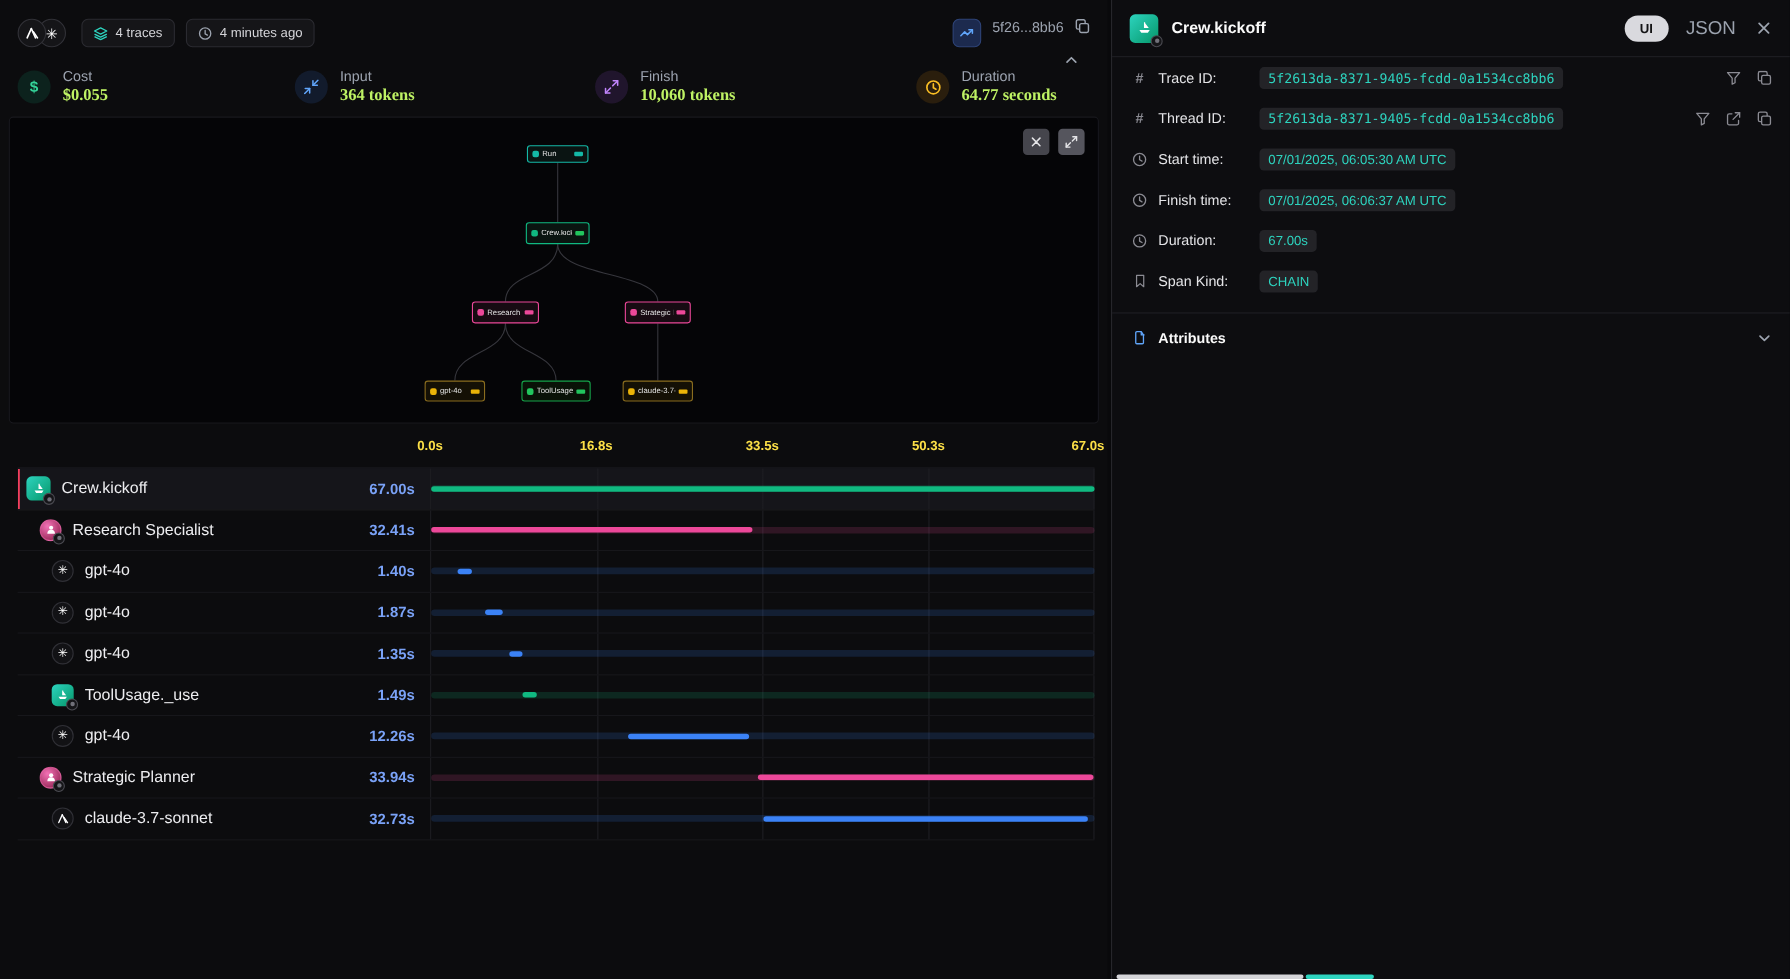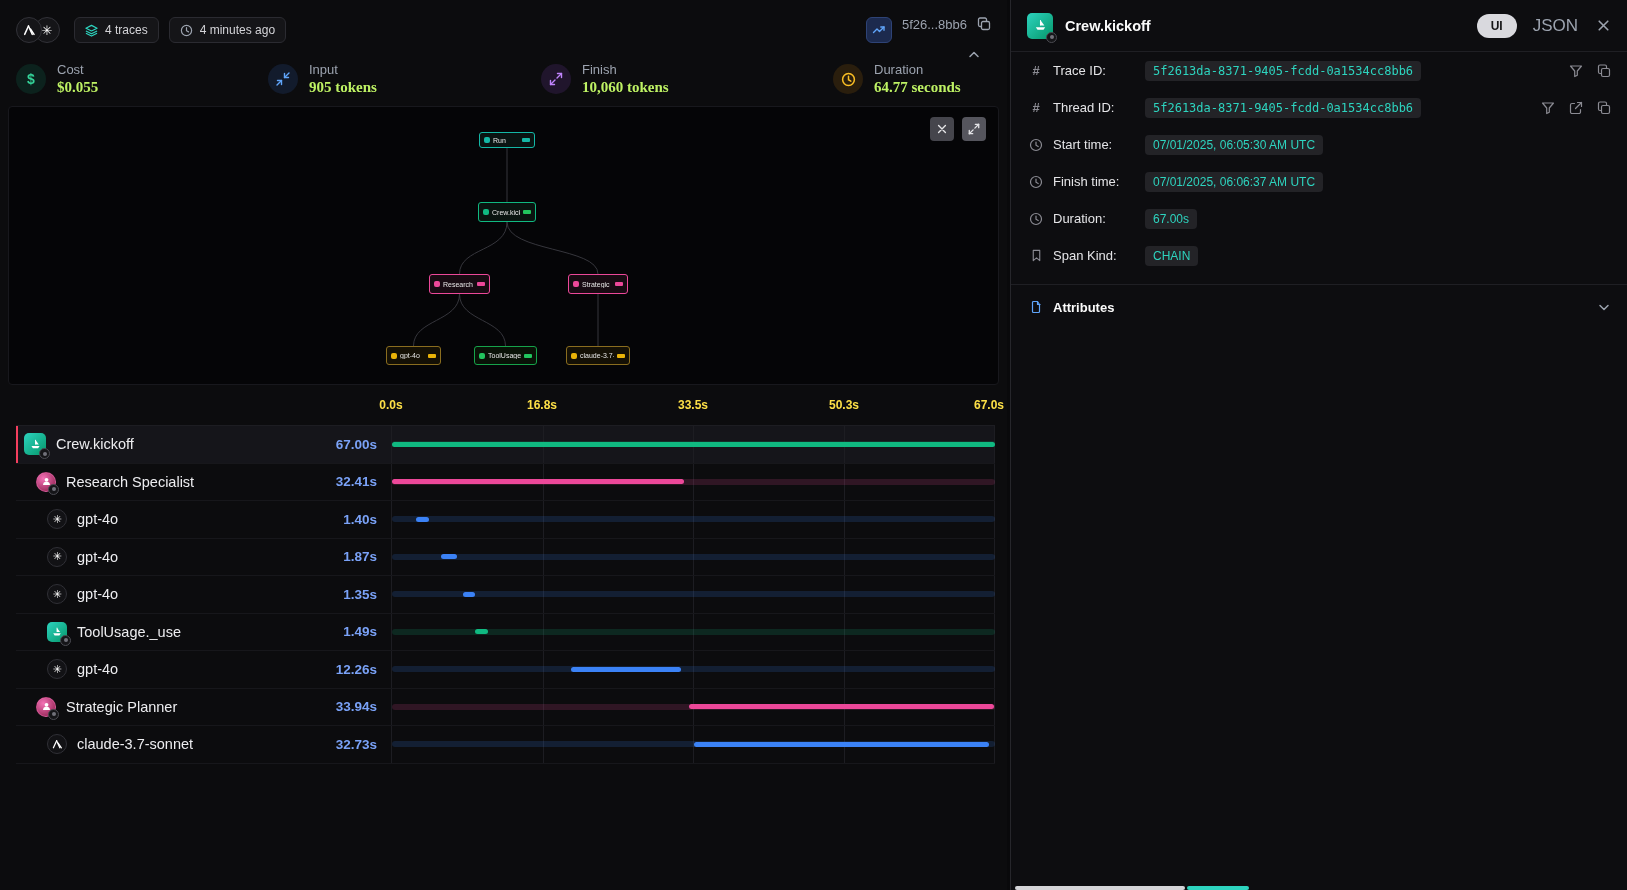--- a/index.html
+++ b/index.html
@@ -194,21 +194,21 @@
       <span class="stat-ic blue">
         <svg width="14" height="14" viewBox="0 0 14 14" fill="none" stroke="currentColor" stroke-width="1.4" stroke-linecap="round" stroke-linejoin="round">
             <path d="M12.5 5.5h-4v-4"></path>
             <path d="M8.5 5.5L13 1"></path>
             <path d="M1.5 8.5h4v4"></path>
             <path d="M5.5 8.5L1 13"></path>
           </svg>
       </span>
       <span>
           <div class="stat-label">Input</div>
-            <div class="stat-value">905 tokens</div>
+            <div class="stat-value">364 tokens</div>
         </span>
     </div>
     <div class="stat">
       <span class="stat-ic purple">
         <svg width="14" height="14" viewBox="0 0 14 14" fill="none" stroke="currentColor" stroke-width="1.4" stroke-linecap="round" stroke-linejoin="round">
             <path d="M8.5 1.5h4v4"></path>
             <path d="M12.5 1.5L8 6"></path>
             <path d="M5.5 12.5h-4v-4"></path>
             <path d="M1.5 12.5L6 8"></path>
           </svg>

